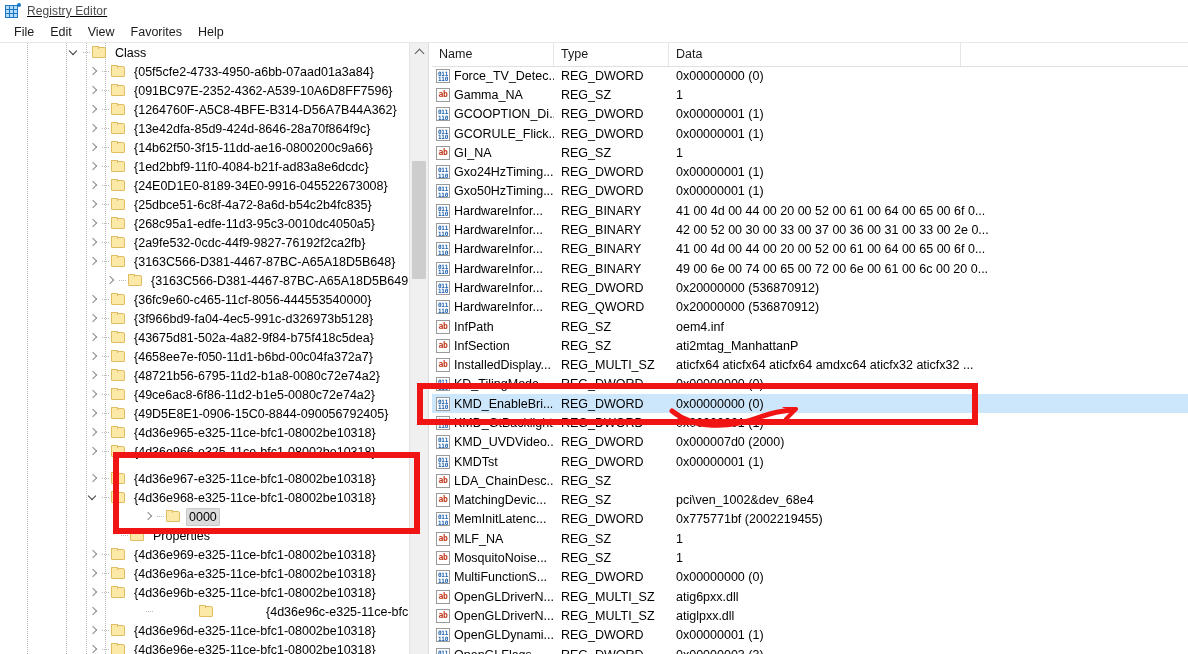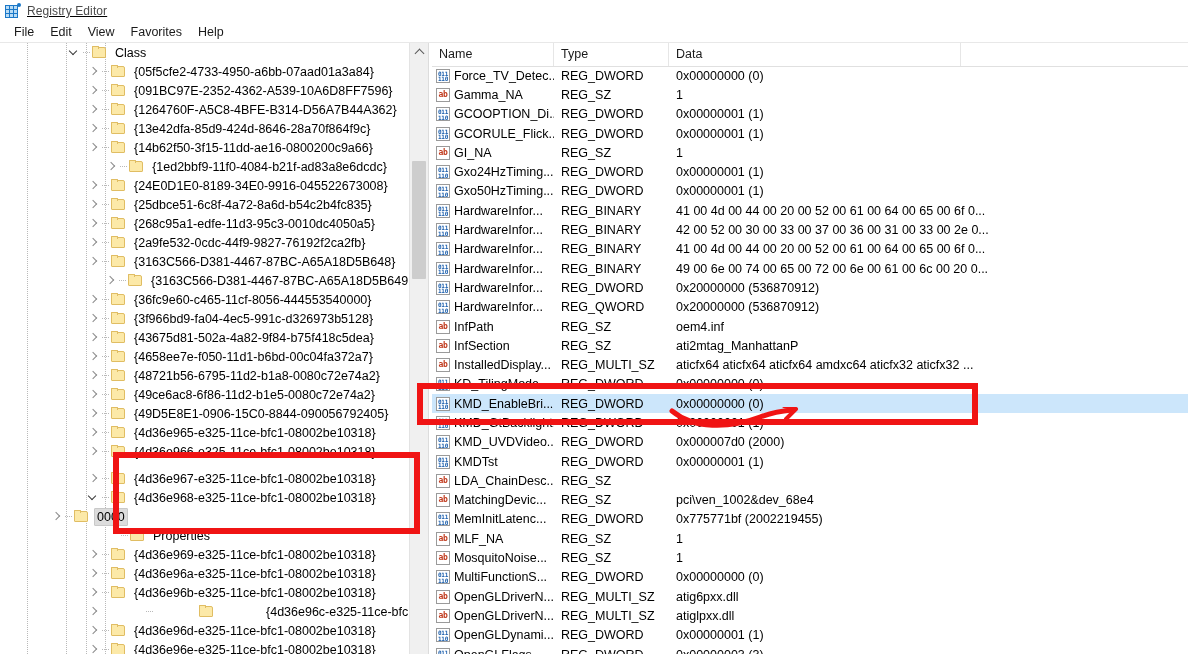--- a/index.html
+++ b/index.html
@@ -374,21 +374,21 @@
           <span class="hdots"></span>
           <span class="folder"></span>
           <span class="node-label">{13e42dfa-85d9-424d-8646-28a70f864f9c}</span>
         </div>
         <div class="node" style="padding-left: 86px;">
           <span class="twisty closed"></span>
           <span class="hdots"></span>
           <span class="folder"></span>
           <span class="node-label">{14b62f50-3f15-11dd-ae16-0800200c9a66}</span>
         </div>
-        <div class="node" style="padding-left: 86px; justify-content: center;">
+        <div class="node" style="padding-left: 86px;">
           <span class="twisty closed"></span>
           <span class="hdots"></span>
           <span class="folder"></span>
           <span class="node-label">{1ed2bbf9-11f0-4084-b21f-ad83a8e6dcdc}</span>
         </div>
         <div class="node" style="padding-left: 86px;">
           <span class="twisty closed"></span>
           <span class="hdots"></span>
           <span class="folder"></span>
           <span class="node-label">{24E0D1E0-8189-34E0-9916-045522673008}</span>
@@ -482,21 +482,21 @@
           <span class="hdots"></span>
           <span class="folder"></span>
           <span class="node-label">{4d36e967-e325-11ce-bfc1-08002be10318}</span>
         </div>
         <div class="node" style="padding-left: 86px;">
           <span class="twisty open"></span>
           <span class="hdots"></span>
           <span class="folder"></span>
           <span class="node-label">{4d36e968-e325-11ce-bfc1-08002be10318}</span>
         </div>
-        <div class="node sel" style="padding-left: 49px;">
+        <div class="node sel" style="padding-left: 105px; margin-left: 36px;">
           <span class="twisty closed"></span>
           <span class="hdots"></span>
           <span class="folder"></span>
           <span class="node-label">0000</span>
         </div>
         <div class="node" style="padding-left: 105px;">
           <span class="twisty none"></span>
           <span class="hdots"></span>
           <span class="folder"></span>
           <span class="node-label">Properties</span>

